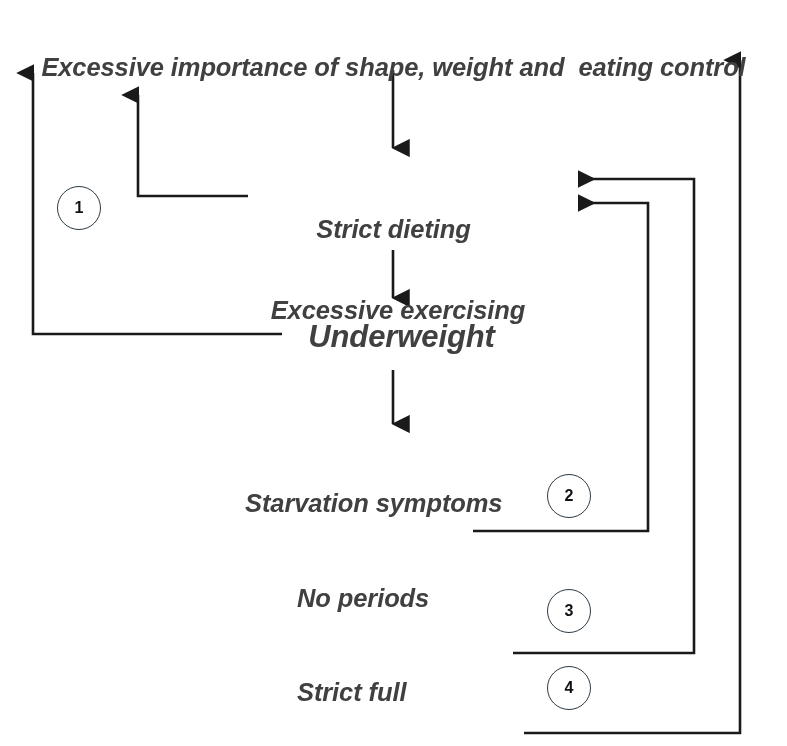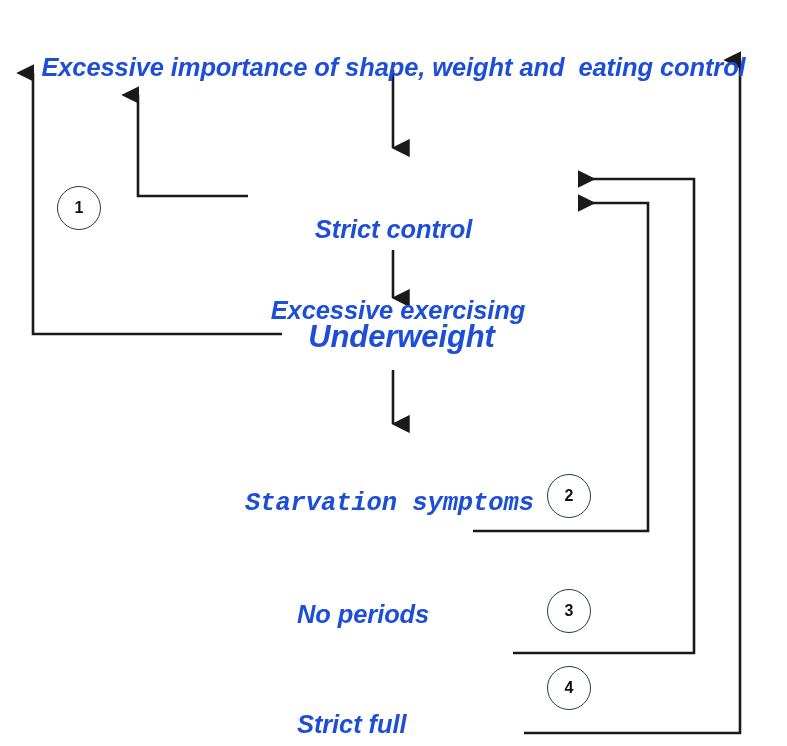--- a/index.html
+++ b/index.html
@@ -23,21 +23,21 @@
     left: 0;
     top: 0;
     width: 787px;
     height: 746px;
   }
   .node-text {
     position: absolute;
     font-family: "Liberation Sans", sans-serif;
     font-style: italic;
     font-weight: 600;
-    color: #1d4ed8;
+    color: #404040;
     white-space: pre;
     line-height: 1.06;
     letter-spacing: -0.1px;
   }
   .title-block {
     left: 0px;
     top: 0px;
     width: 787px;
     text-align: center;
     font-size: 25.5px;
@@ -72,28 +72,26 @@
     left: 245px;
     top: 436px;
     width: 320px;
     font-size: 25.5px;
   }
   .symptom-list .sym-head {
     display: block;
     text-align: left;
     margin-left: 0px;
     height: 40.5px;
-    font-family: Liberation Mono, monospace;
   }
   .symptom-list .sym-item {
     display: block;
     text-align: left;
     margin-left: 52px;
     height: 40.5px;
-    margin-top: 16px;
   }
   .loop-badge {
     position: absolute;
     width: 44px;
     height: 44px;
     border: 1.6px solid #2b3a45;
     border-radius: 50%;
     box-sizing: border-box;
     display: flex;
     align-items: center;
@@ -145,21 +143,21 @@
 
       <path d="M 524 733 L 740 733 L 740 60" marker-end="url(#arrow-up)"></path>
     </g>
   </svg>
 
   <div class="node-text title-block">
     <span class="title-line">Excessive importance of shape, weight and  eating control</span>
   </div>
 
   <div class="node-text node-strict">
-    <span class="line-a">Strict control</span>
+    <span class="line-a">Strict dieting</span>
     <span class="line-b">Excessive exercising</span>
   </div>
 
   <div class="node-text node-underweight">Underweight</div>
 
   <div class="node-text symptom-list">
     <span class="sym-head">Starvation symptoms</span>
     <span class="sym-item">No periods</span>
     <span class="sym-item">Strict full</span>
     

